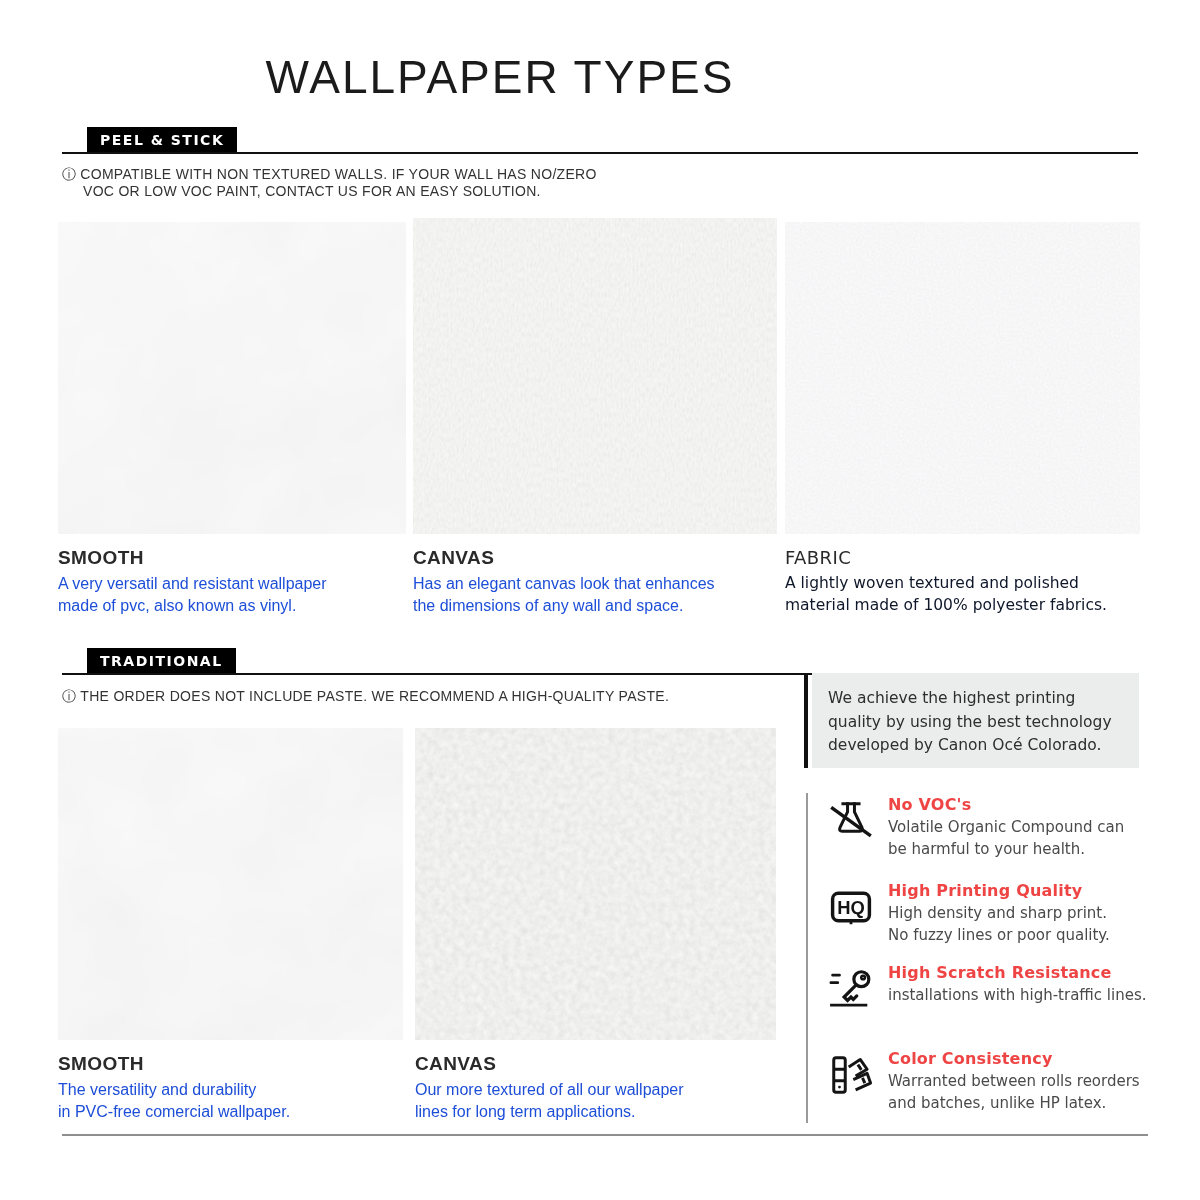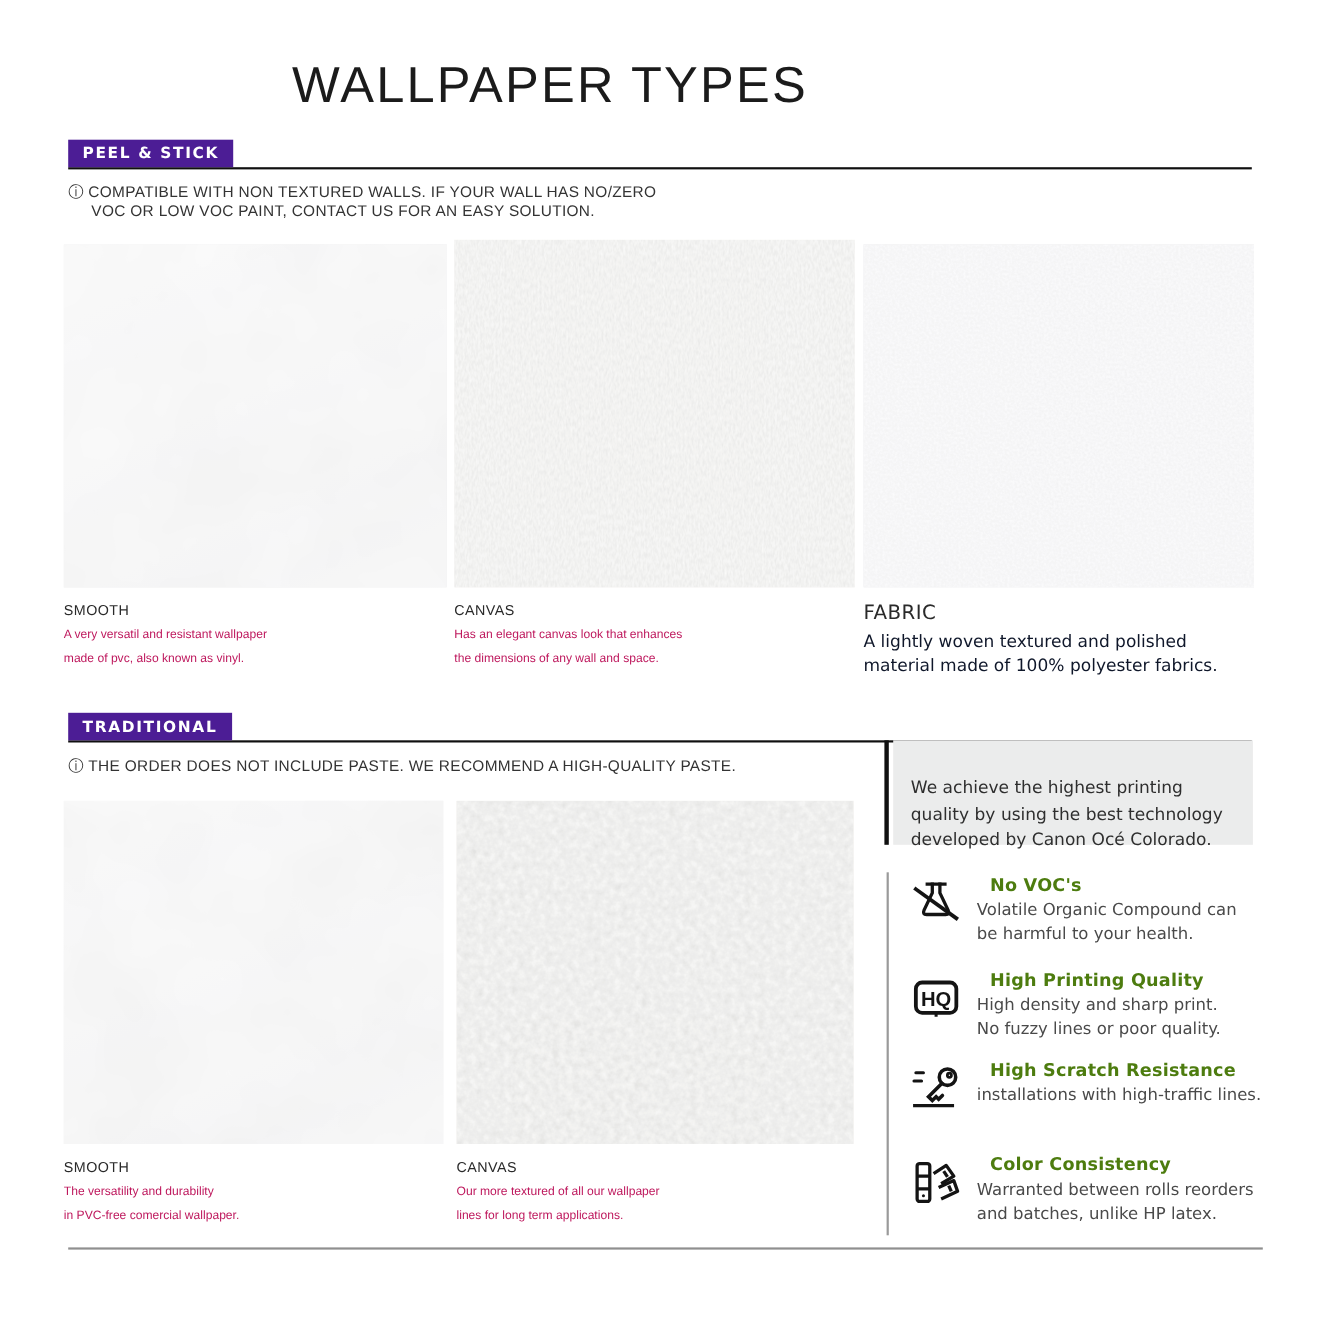--- a/index.html
+++ b/index.html
@@ -8,23 +8,23 @@
   .abs{position:absolute;}
 
   
   .page-title{left:0;top:50px;width:1000px;text-align:center;
     font-size:46px;font-weight:400;letter-spacing:2px;color:#1b1b1b;}
 
   
   .badge-row{left:62px;width:1076px;height:25px;border-bottom:2px solid #101010;}
   .badge-row.r1{top:127px;}
   .badge-row.r2{top:648px;}
-  .badge{display:inline-block;background:#4c1d95;color:#ffffff;height:25px;line-height:26px;
+  .badge{display:inline-block;background:#000000;color:#ffffff;height:25px;line-height:26px;
     padding:0 13px;font-family:"DejaVu Sans",sans-serif;font-size:14px;font-weight:600;
-    letter-spacing:1.5px;}
+    letter-spacing:1.5px;margin-left:25px;}
 
   
   .note{left:62px;font-size:14px;letter-spacing:.3px;color:#333;line-height:16.5px;}
   .note.n1{top:166px;}
   .note.n2{top:688px;}
   .note .i-ico{font-size:14px;margin-right:4px;}
   .note .nl{display:inline;}
   .note .l2{display:block;padding-left:21px;}
 
   
@@ -36,39 +36,39 @@
   .sw3{left:785px;top:222px;width:355px;}
   .sw4{left:58px; top:728px;width:345px;}
   .sw5{left:415px;top:728px;width:361px;}
   .sw1 .swatch,.sw3 .swatch{height:312px;}
   .sw2 .swatch{height:316px;}
   .sw4 .swatch,.sw5 .swatch{height:312px;}
   .tex-smooth{background:linear-gradient(155deg,#f6f6f7 0%,#f0f0f1 45%,#eaeaeb 80%,#efeff0 100%);}
   .tex-canvas{background:#f4f3f1;}
   .tex-fabric{background:#f0f0f2;}
   .tex-burlap{background:#f3f2ef;}
-  .sw-label{margin-top:13px;font-size:13px;font-weight:400;letter-spacing:.4px;color:#2a2a2a;}
-  .sw-desc{font-size:11px;line-height:22px;color:#be185d;margin-top:4px;}
+  .sw-label{margin-top:13px;font-size:19px;font-weight:700;letter-spacing:.4px;color:#2a2a2a;}
+  .sw-desc{font-size:16px;line-height:22px;color:#1d4ed8;margin-top:4px;}
   .alt-font{font-family:"DejaVu Sans",sans-serif;}
   .sw3 .sw-label{font-size:18px;font-weight:500;}
   .sw3 .sw-desc{font-size:15.5px;line-height:22px;color:#0f172a;}
 
   
   .quote-bar{left:804px;top:673px;width:4px;height:95px;background:#101010;}
   .quote-box{left:812px;top:673px;width:327px;height:95px;background:#ebecec;}
   .quote-text{left:828px;top:687px;width:300px;font-family:"DejaVu Sans",sans-serif;
-    font-size:15.5px;line-height:23.5px;color:#2e2e2e;margin-top:18px;}
+    font-size:15.5px;line-height:23.5px;color:#2e2e2e;}
 
   
   .feat-rule{left:806px;top:793px;width:2px;height:330px;background:#9a9a9a;}
   .feat{left:828px;width:370px;}
   .f1{top:795px;} .f2{top:881px;} .f3{top:963px;} .f4{top:1049px;}
   .feat .f-ico{position:absolute;left:0;top:3px;width:46px;height:46px;}
   .feat .f-body{margin-left:60px;font-family:"DejaVu Sans",sans-serif;}
-  .feat .f-title{font-size:16px;font-weight:700;color:#4d7c0f;letter-spacing:.2px;margin-left:12px;}
+  .feat .f-title{font-size:16px;font-weight:700;color:#ef4444;letter-spacing:.2px;}
   .feat .f-desc{font-size:15px;line-height:21.5px;color:#4a4a4a;margin-top:3px;}
 
   
   .bottom-rule{left:62px;top:1134px;width:1086px;height:2px;background:#8f8f8f;}
 </style>
 </head>
 <body>
 
 <div class="abs page-title">WALLPAPER TYPES</div>
 

